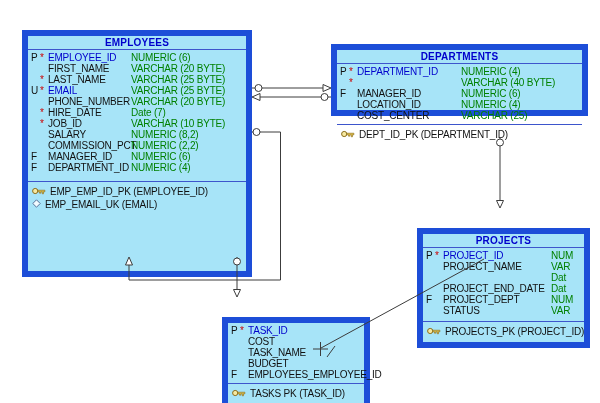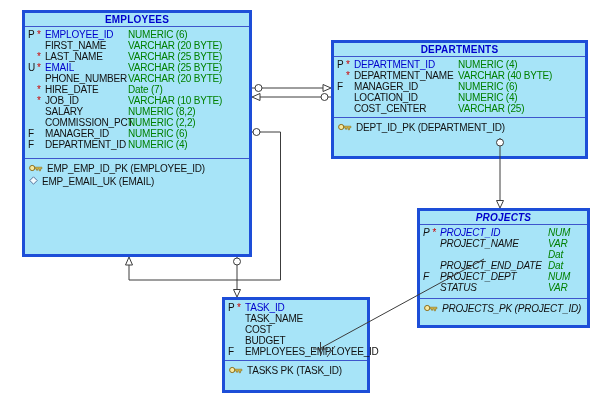--- a/index.html
+++ b/index.html
@@ -3,43 +3,43 @@
 <meta charset="utf-8">
 <style>
   html,body{margin:0;padding:0;background:#ffffff;}
   #canvas{
     position:relative;width:600px;height:403px;background:#ffffff;overflow:hidden;
     font-family:"Liberation Sans", sans-serif;
     -webkit-font-smoothing:antialiased;
   }
   .entity{
     position:absolute;box-sizing:border-box;
-    background:#a7e4f8;border:3px solid #1d4ed8;
-    font-size:10px;color:#111;
+    background:#a7e4f8;border:6px solid #1d4ed8;
+    font-size:10px;color:#111;margin-top:20px;
   }
   .e-title{
     height:13px;line-height:13px;border-bottom:1px solid #3d55cc;
     text-align:center;font-weight:bold;color:#0000cc;
     letter-spacing:0.2px;
   }
   .e-cols{position:relative;padding-top:2px;box-sizing:border-box;}
   .col-row{position:relative;height:11px;line-height:11px;white-space:nowrap;}
   .col-row .flag{position:absolute;left:3px;color:#111;}
   .col-row .mand{position:absolute;left:12px;color:#cc0000;}
   .col-row .cname{position:absolute;left:20px;color:#111;letter-spacing:-0.2px;}
   .col-row .cname.pk{color:#0000cc;}
   .col-row .ctype{position:absolute;left:var(--typex);color:#008000;letter-spacing:-0.2px;}
   .e-keys{border-top:1px solid #3d55cc;padding-top:2px;}
   .key-row{height:13px;line-height:13px;white-space:nowrap;padding-left:4px;letter-spacing:-0.2px;}
   .key-row .kicon{display:inline-block;vertical-align:middle;margin-right:4px;}
   .key-row .klabel{vertical-align:middle;color:#111;}
 
   .ent-employees  {left:22px;  top:10px;  width:230px; height:247px; --typex:103px; --colsh:131px;}
-  .ent-departments{left:331px; top:40px;  width:257px; height:119px; --typex:124px; --colsh:60px;}
-  .ent-projects   {left:417px; top:208px; width:173px; height:120px;font-style:italic; --typex:128px; --colsh:73px;}
+  .ent-departments{left:331px; top:24px;  width:257px; height:72px; --typex:124px; --colsh:60px;}
+  .ent-projects   {left:417px; top:208px; width:173px; height:120px; --typex:128px; --colsh:73px;}
   .ent-tasks      {left:222px; top:297px; width:148px; height:96px;  --typex:120px; --colsh:60px;}
   .e-cols{height:var(--colsh);}
 
   #rel-overlay{position:absolute;left:0;top:0;z-index:5;pointer-events:none;}
   #rel-overlay .relstroke{stroke:#3c3c3c;stroke-width:1;fill:none;}
   #rel-overlay .marker{stroke:#3c3c3c;stroke-width:1;fill:#ffffff;}
 </style>
 </head>
 <body>
 
@@ -131,21 +131,20 @@
     <div class="e-cols">
         <div class="col-row">
           <span class="flag">P</span>
           <span class="mand">*</span>
           <span class="cname pk">DEPARTMENT_ID</span>
           <span class="ctype">NUMERIC (4)</span>
         </div>
         <div class="col-row">
           <span class="flag"></span>
           <span class="mand">*</span>
-          <span class="cname">DEPARTMENT_NAME</span>
           <span class="ctype">VARCHAR (40 BYTE)</span>
         </div>
         <div class="col-row">
           <span class="flag">F</span>
           <span class="mand"></span>
           <span class="cname">MANAGER_ID</span>
           <span class="ctype">NUMERIC (6)</span>
         </div>
         <div class="col-row">
           <span class="flag"></span>
@@ -219,27 +218,27 @@
     <div class="e-cols">
         <div class="col-row">
           <span class="flag">P</span>
           <span class="mand">*</span>
           <span class="cname pk">TASK_ID</span>
           <span class="ctype"></span>
         </div>
         <div class="col-row">
           <span class="flag"></span>
           <span class="mand"></span>
+          <span class="cname">COST</span>
+          <span class="ctype"></span>
+        </div>
+        <div class="col-row">
+          <span class="flag"></span>
+          <span class="mand"></span>
           <span class="cname">TASK_NAME</span>
-          <span class="ctype"></span>
-        </div>
-        <div class="col-row">
-          <span class="flag"></span>
-          <span class="mand"></span>
-          <span class="cname">COST</span>
           <span class="ctype"></span>
         </div>
         <div class="col-row">
           <span class="flag"></span>
           <span class="mand"></span>
           <span class="cname">BUDGET</span>
           <span class="ctype"></span>
         </div>
         <div class="col-row">
           <span class="flag">F</span>

